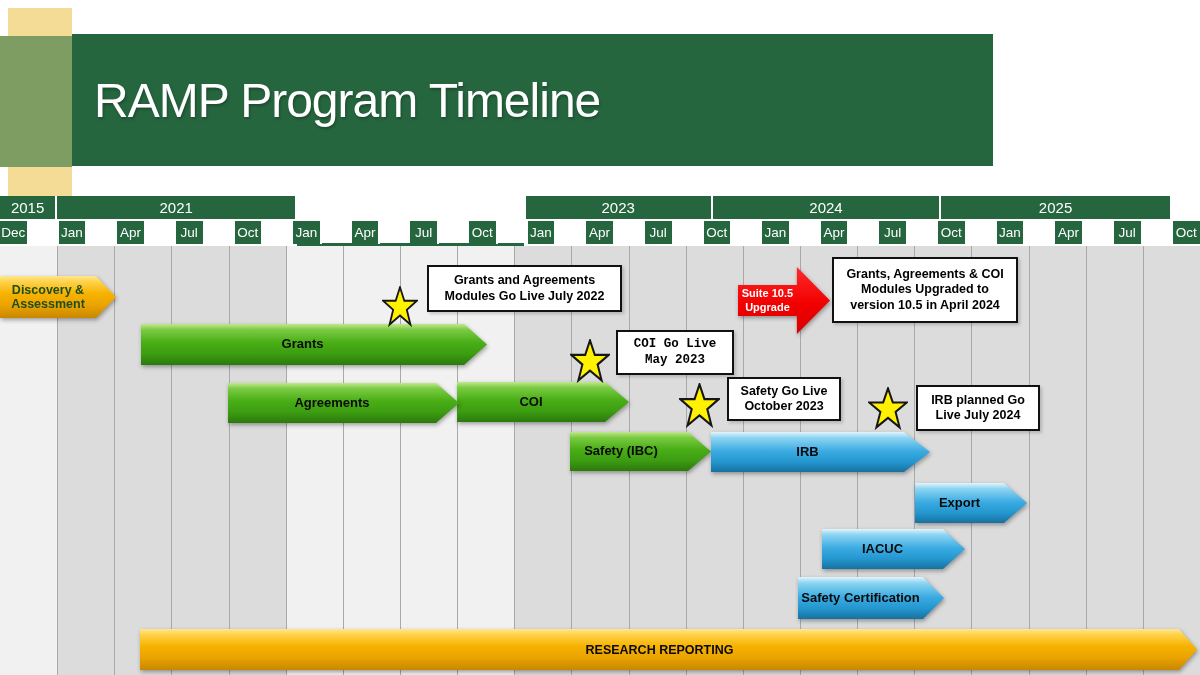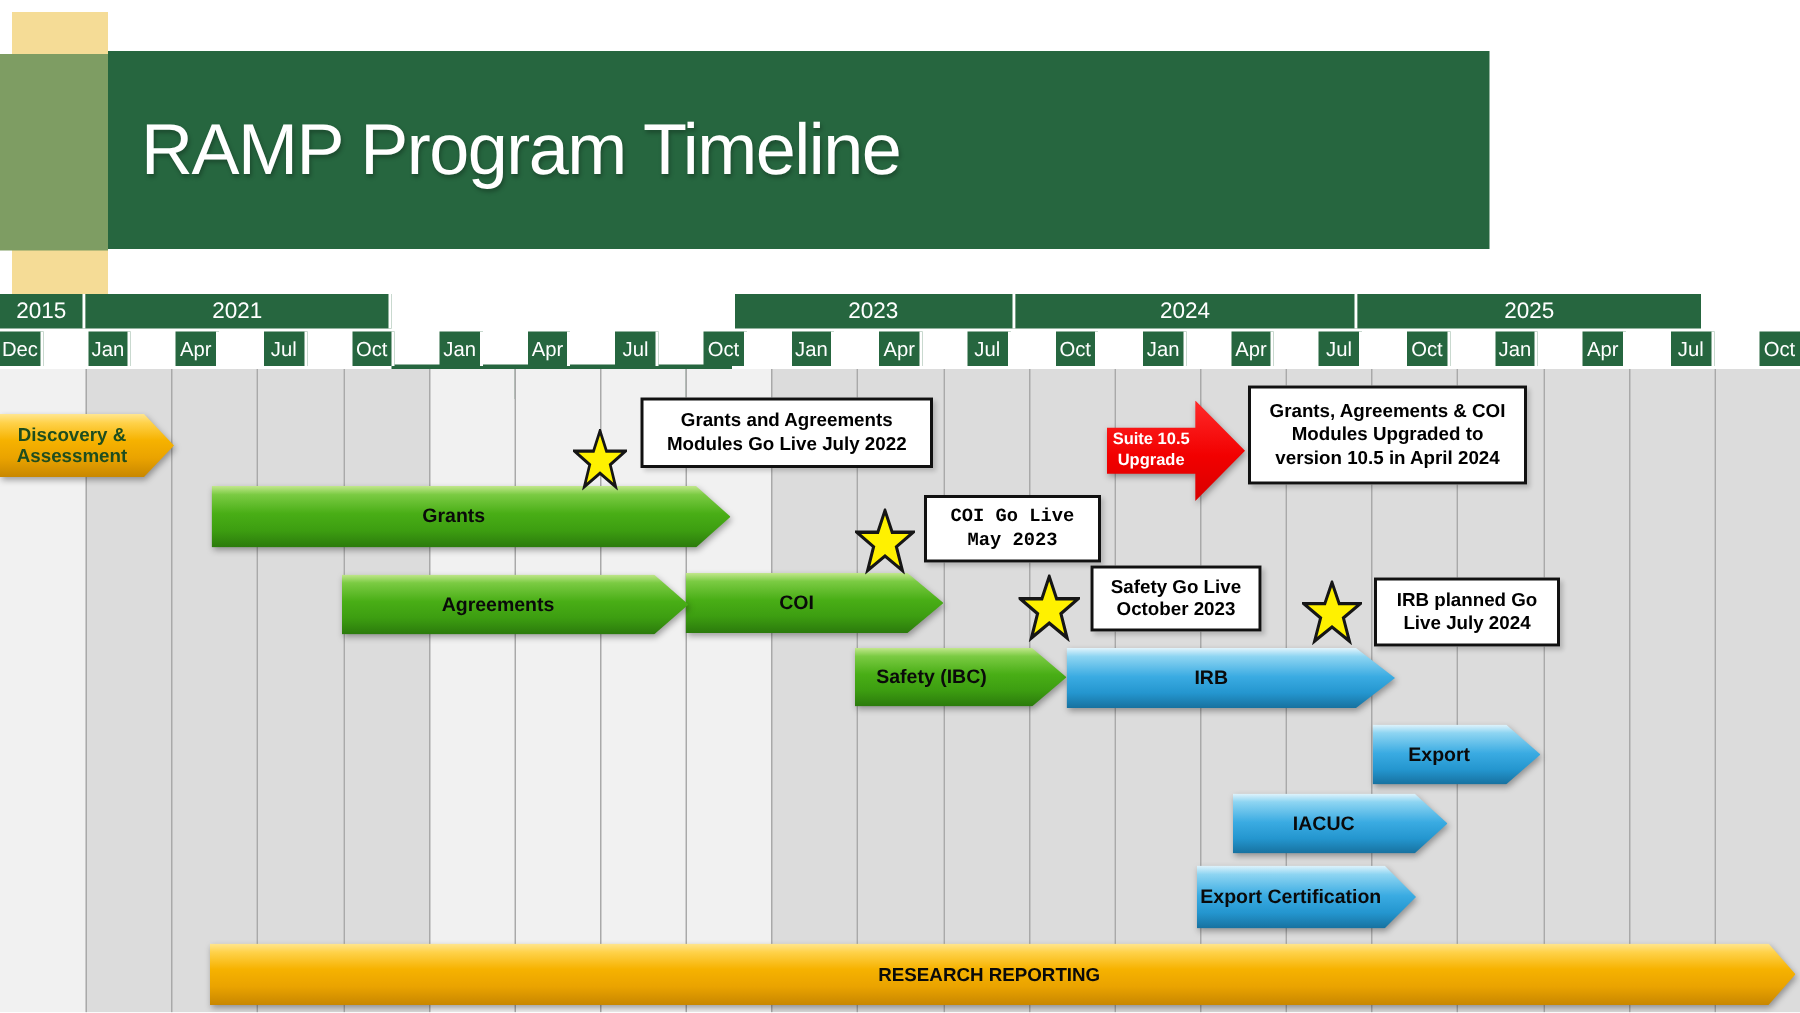--- a/index.html
+++ b/index.html
@@ -63,21 +63,21 @@
 
 <div id="slide">
   <div class="tan-rect"></div>
   <div class="sage-square"></div>
   <div class="banner">
     <div class="title">RAMP Program Timeline</div>
   </div>
 
   <div id="year-row">
       <div class="year-cell" style="width: 57.1429px;">2015</div>
-      <div class="year-cell" style="width: 204px;">2021</div>
+      <div class="year-cell" style="width: 240px;">2021</div>
       <div class="year-cell" style="width: 228.571px; margin-top: 47px;">2022</div>
       <div class="year-cell" style="width: 187px;">2023</div>
       <div class="year-cell" style="width: 228.571px;">2024</div>
       <div class="year-cell" style="width: 228.571px;">2025</div>
     </div>
   <div id="month-row">
       <div class="month-cell" style="width: 57.1429px;">Dec</div>
       <div class="month-cell" style="width: 57.1429px;">Jan</div>
       <div class="month-cell" style="width: 57.1429px;">Apr</div>
       <div class="month-cell" style="width: 57.1429px;">Jul</div>
@@ -170,21 +170,21 @@
           <div class="bar-label" style="padding-right: 23px;">Export</div>
         </div>
       </div>
       <div class="bar blue" style="left: 822px; top: 529px; width: 143px; height: 40px;">
         <div class="shape" style="clip-path: polygon(0px 0px, calc(100% - 22px) 0px, 100% 50%, calc(100% - 22px) 100%, 0px 100%);">
           <div class="bar-label" style="padding-right: 22px;">IACUC</div>
         </div>
       </div>
       <div class="bar blue" style="left: 798px; top: 577px; width: 146px; height: 42px;">
         <div class="shape" style="clip-path: polygon(0px 0px, calc(100% - 21px) 0px, 100% 50%, calc(100% - 21px) 100%, 0px 100%);">
-          <div class="bar-label" style="padding-right: 21px;">Export Certification</div>
+          <div class="bar-label" style="padding-right: 21px;">Safety Certification</div>
         </div>
       </div>
       <div class="bar gold" style="left: 140px; top: 629px; width: 1057px; height: 41px;">
         <div class="shape" style="clip-path: polygon(0px 0px, calc(100% - 18px) 0px, 100% 50%, calc(100% - 18px) 100%, 0px 100%);">
           <div class="bar-label" style="padding-right: 18px; font-size: 12.5px;">RESEARCH REPORTING</div>
         </div>
       </div>
       <div class="star" style="left: 382px; top: 286px; width: 36px; height: 41px;">
         <svg viewBox="0 0 100 100" preserveAspectRatio="none">
           <polygon points="50,3 62,36 97,36 69,58 79,94 50,72 21,94 31,58 3,36 38,36" fill="#FFF100" stroke="#161616" stroke-width="5" stroke-linejoin="miter"></polygon>

